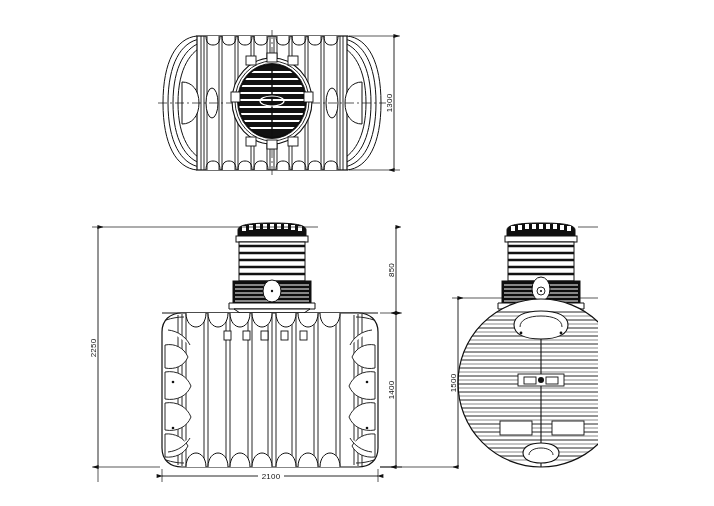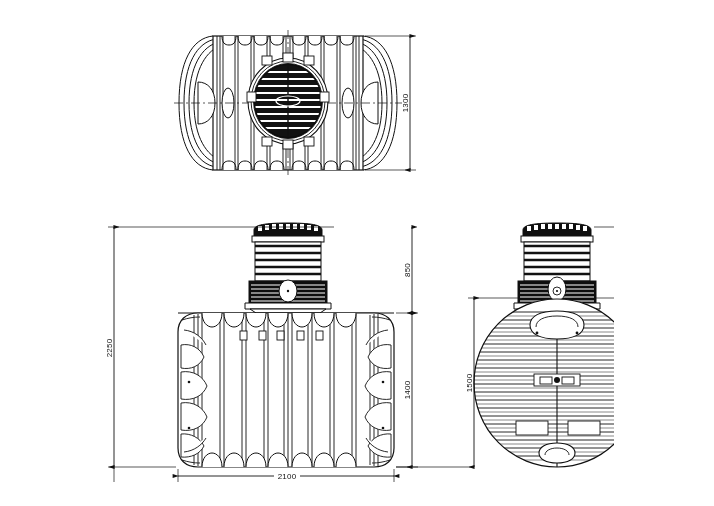--- a/index.html
+++ b/index.html
@@ -10,21 +10,20 @@
   }
   body {
     font-family: "Liberation Sans", sans-serif;
   }
   #sheet {
     position: relative;
     width: 598px;
     height: 506px;
     background: #ffffff;
     overflow: hidden;
-    margin-left: 16px;
   }
   #sheet svg {
     display: block;
   }
   .dimtext {
     font-family: "Liberation Sans", sans-serif;
     font-size: 8px;
     fill: #111111;
     letter-spacing: 0.2px;
   }

